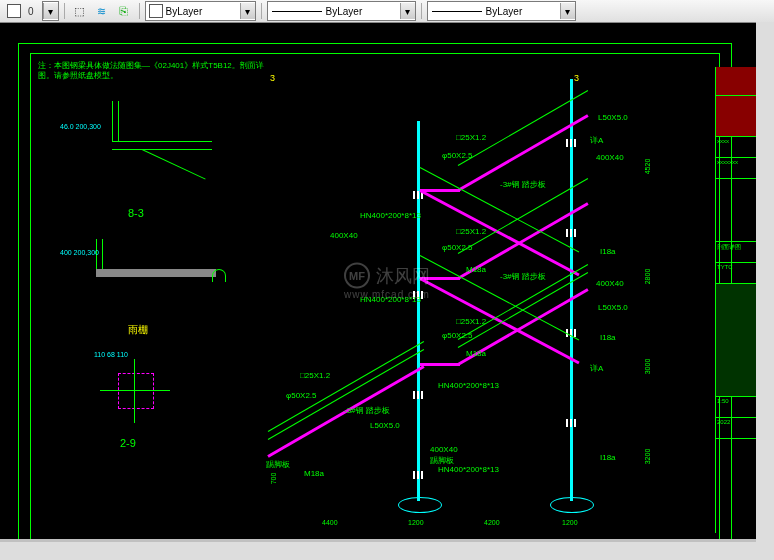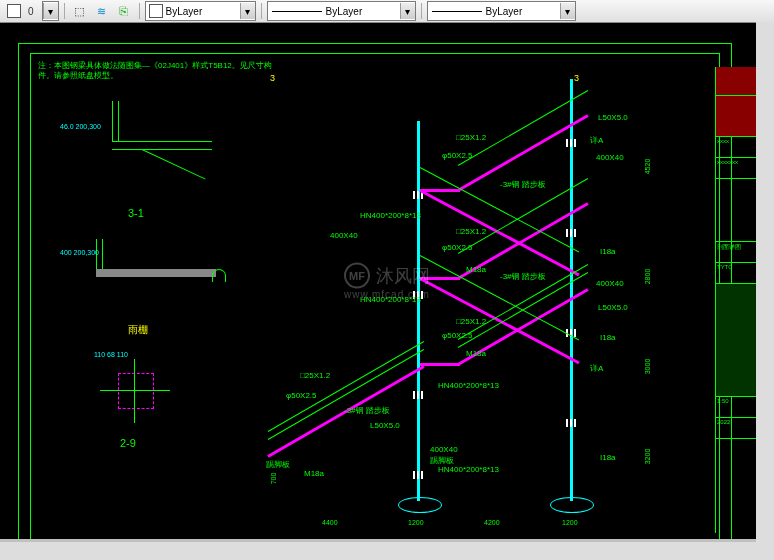--- a/index.html
+++ b/index.html
@@ -73,31 +73,31 @@
       </span>
     <span class="txt">ByLayer</span>
     <span class="arrow">▾</span>
   </div>
 </div>
 
 <div class="canvas">
   <div class="frame"></div>
   <div class="frame-inner"></div>
 
-  <div class="txt-g" style="left:38px;top:38px;max-width:240px;white-space:normal;line-height:1.2">注：本图钢梁具体做法随图集—《02J401》样式T5B12。见尺寸构件。请参照纸盘模型。</div>
+  <div class="txt-g" style="left:38px;top:38px;max-width:240px;white-space:normal;line-height:1.2">注：本图钢梁具体做法随图集—《02J401》样式T5B12。剖面详图。请参照纸盘模型。</div>
 
   <div class="detail" style="left:52px;top:78px;width:180px;height:90px;border:none">
     <div class="detail-line" style="left:60px;top:0;width:1px;height:40px"></div>
     <div class="detail-line" style="left:66px;top:0;width:1px;height:40px"></div>
     <div class="detail-line" style="left:60px;top:40px;width:100px;height:1px"></div>
     <div class="detail-line" style="left:60px;top:48px;width:100px;height:1px"></div>
     <div class="detail-line" style="left:90px;top:48px;width:70px;height:1px;transform:rotate(25deg);transform-origin:left"></div>
   </div>
   <div class="txt-c" style="left:60px;top:100px;font-size:7px">46.0  200,300</div>
-  <div class="txt-g" style="left:128px;top:184px;font-size:11px">3-1</div>
+  <div class="txt-g" style="left:128px;top:184px;font-size:11px">8-3</div>
 
   <div class="detail" style="left:52px;top:216px;width:180px;height:76px;border:none">
     <div class="detail-line" style="left:44px;top:0;width:1px;height:30px"></div>
     <div class="detail-line" style="left:50px;top:0;width:1px;height:30px"></div>
     <div style="position:absolute;left:44px;top:30px;width:120px;height:8px;background:#888"></div>
     <div style="position:absolute;left:160px;top:30px;width:12px;height:12px;border:1px solid #0f0;border-radius:50% 50% 0 0;border-bottom:none"></div>
   </div>
   <div class="txt-c" style="left:60px;top:226px;font-size:7px">400  200,300</div>
   <div class="txt-y" style="left:128px;top:300px;font-size:10px">雨棚</div>
 

